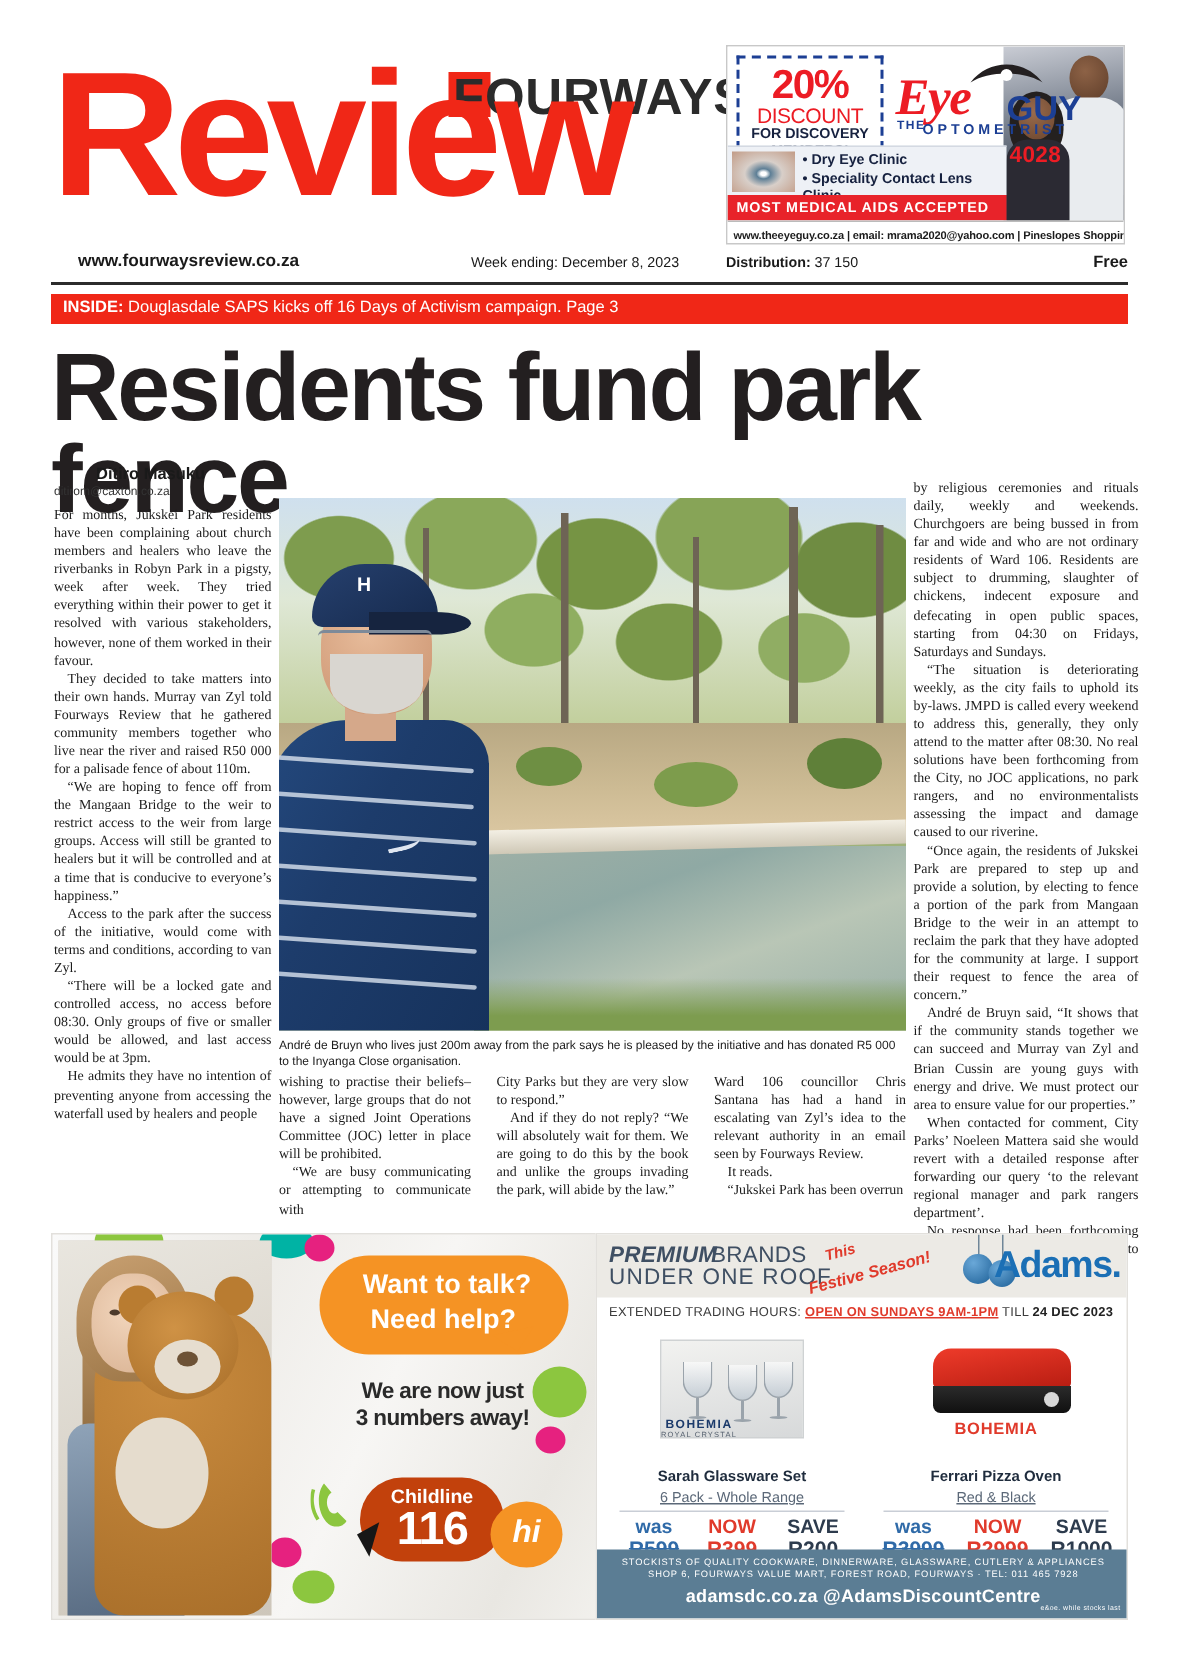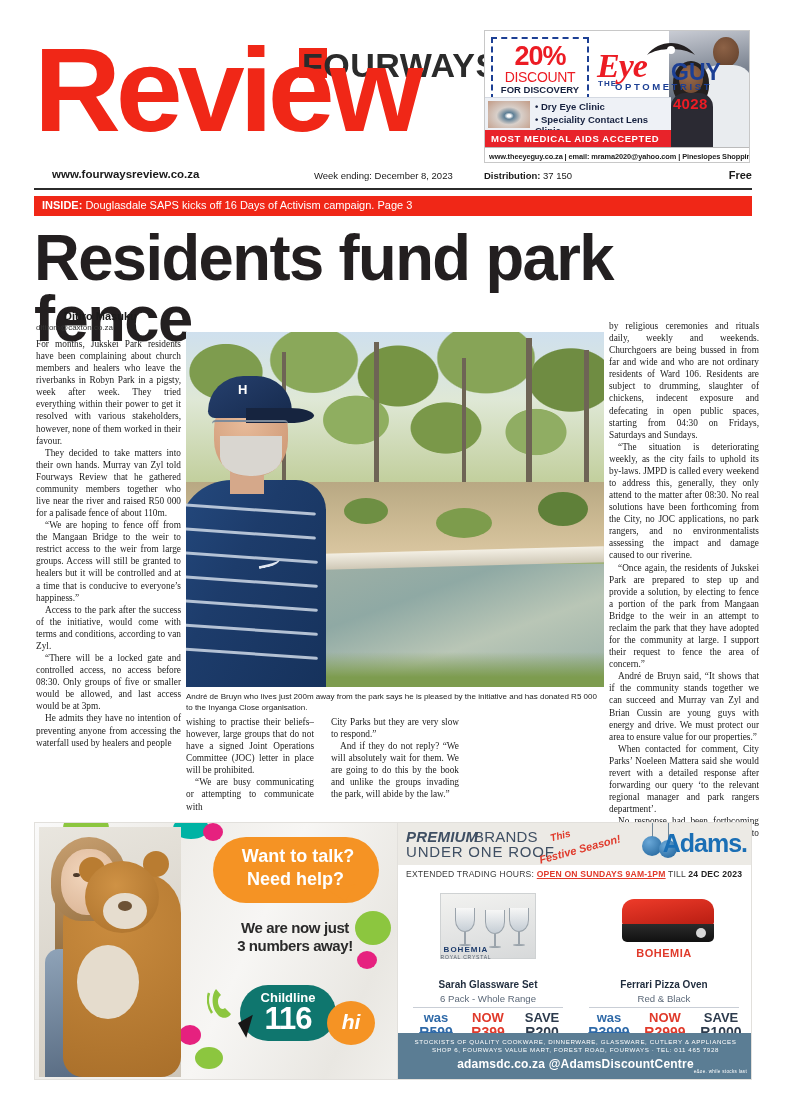--- a/index.html
+++ b/index.html
@@ -259,21 +259,21 @@
   .bub-l1 { position:absolute; left:22px; top:9px; width:126px; text-align:center;
             font-size:18px; font-weight:bold; color:#fff; }
   .bub-l2 { position:absolute; left:34px; top:32px; width:126px; text-align:left;
             font-size:18px; font-weight:bold; color:#fff; }
   .cl-t1 { position:absolute; left:180px; top:96px; width:160px; text-align:center;
            font-size:15px; font-weight:bold; color:#2a2a2a; letter-spacing:-0.4px;}
   .cl-t2 { position:absolute; left:180px; top:114px; width:160px; text-align:center;
            font-size:15px; font-weight:bold; color:#2a2a2a; letter-spacing:-0.4px;}
   .cl-logo {
     position:absolute; left:205px; top:162px; width:96px; height:56px;
-    background:#0f766e; border-radius:34px;
+    background:#c2410c; border-radius:34px;
   }
   .cl-logo:after { content:""; position:absolute; left:-14px; top:26px;
     width:0;height:0;border:12px solid transparent;border-right-color:#171717; transform:rotate(16deg);}
   .cl-name { position:absolute; left:0; top:5px; width:96px; text-align:center;
              font-size:13px; font-weight:bold; color:#fff; }
   .cl-num  { position:absolute; left:0; top:16px; width:96px; text-align:center;
              font-size:31px; font-weight:bold; color:#fff; letter-spacing:-1px; }
   .cl-hi {
     position:absolute; left:292px; top:178px; width:48px; height:44px;
     background:#f59324; border-radius:50%;
@@ -334,21 +334,21 @@
   .boh-n  { font-size:8px; font-weight:bold; color:#1b3a6b; letter-spacing:1px;}
   .boh-s  { font-size:5px; color:#55606e; letter-spacing:0.8px;}
   .gferrari { position:absolute; left:28px; top:62px; width:112px; text-align:center;
               font-size:11px; font-weight:bold; color:#e03a2b; letter-spacing:0.5px; }
 
   .prod-name { position:absolute; top:156px; width:168px; text-align:center;
                font-size:10px; font-weight:bold; color:#1f2c3d; }
   .prod-name.p1 { left:6px; }
   .prod-name.p2 { left:182px; }
   .prod-sub { position:absolute; top:170px; width:168px; text-align:center;
-              font-size:9.6px; color:#5b6878; }
+              font-size:9.6px; color:#5b6878;text-decoration:underline; }
   .prod-sub.p1 { left:6px; }
   .prod-sub.p2 { left:182px; }
   .prod-rule { position:absolute; top:184px; width:150px; height:1px; background:#c9ced6; }
   .prod-rule.p1 { left:15px; }
   .prod-rule.p2 { left:191px; }
 
   .price { position:absolute; top:188px; width:168px; height:38px; }
   .price.p1 { left:6px; }
   .price.p2 { left:182px; }
   .pr-col { position:absolute; text-align:center; }
@@ -486,20 +486,25 @@
 
   <div class="botcols">
     <div class="bcol b2 col-body">
         <p class="noind">City Parks but they are very slow to respond.”</p>
         <p>And if they do not reply? “We will absolutely wait for them. We are going to do this by the book and unlike the groups invading the park, will abide by the law.”</p>
       </div>
     <div class="bcol b1 col-body">
         <p class="noind">wishing to practise their beliefs– however, large groups that do not have a signed Joint Operations Committee (JOC) letter in place will be prohibited.</p>
         <p>“We are busy communicating or attempting to communicate with</p>
       </div>
+    <div class="bcol b3 col-body">
+        <p class="noind">Ward 106 councillor Chris Santana has had a hand in escalating van Zyl’s idea to the relevant authority in an email seen by Fourways Review.</p>
+        <p>It reads.</p>
+        <p>“Jukskei Park has been overrun</p>
+      </div>
   </div>
 
   <div class="col4 col-body">
       <p class="noind">by religious ceremonies and rituals daily, weekly and weekends. Churchgoers are being bussed in from far and wide and who are not ordinary residents of Ward 106. Residents are subject to drumming, slaughter of chickens, indecent exposure and defecating in open public spaces, starting from 04:30 on Fridays, Saturdays and Sundays.</p>
       <p>“The situation is deteriorating weekly, as the city fails to uphold its by-laws. JMPD is called every weekend to address this, generally, they only attend to the matter after 08:30. No real solutions have been forthcoming from the City, no JOC applications, no park rangers, and no environmentalists assessing the impact and damage caused to our riverine.</p>
       <p>“Once again, the residents of Jukskei Park are prepared to step up and provide a solution, by electing to fence a portion of the park from Mangaan Bridge to the weir in an attempt to reclaim the park that they have adopted for the community at large. I support their request to fence the area of concern.”</p>
       <p>André de Bruyn said, “It shows that if the community stands together we can succeed and Murray van Zyl and Brian Cussin are young guys with energy and drive. We must protect our area to ensure value for our properties.”</p>
       <p>When contacted for comment, City Parks’ Noeleen Mattera said she would revert with a detailed response after forwarding our query ‘to the relevant regional manager and park rangers department’.</p>
       <p>No response had been forthcoming from JCPZ by the time of going to print.</p>
     </div>

